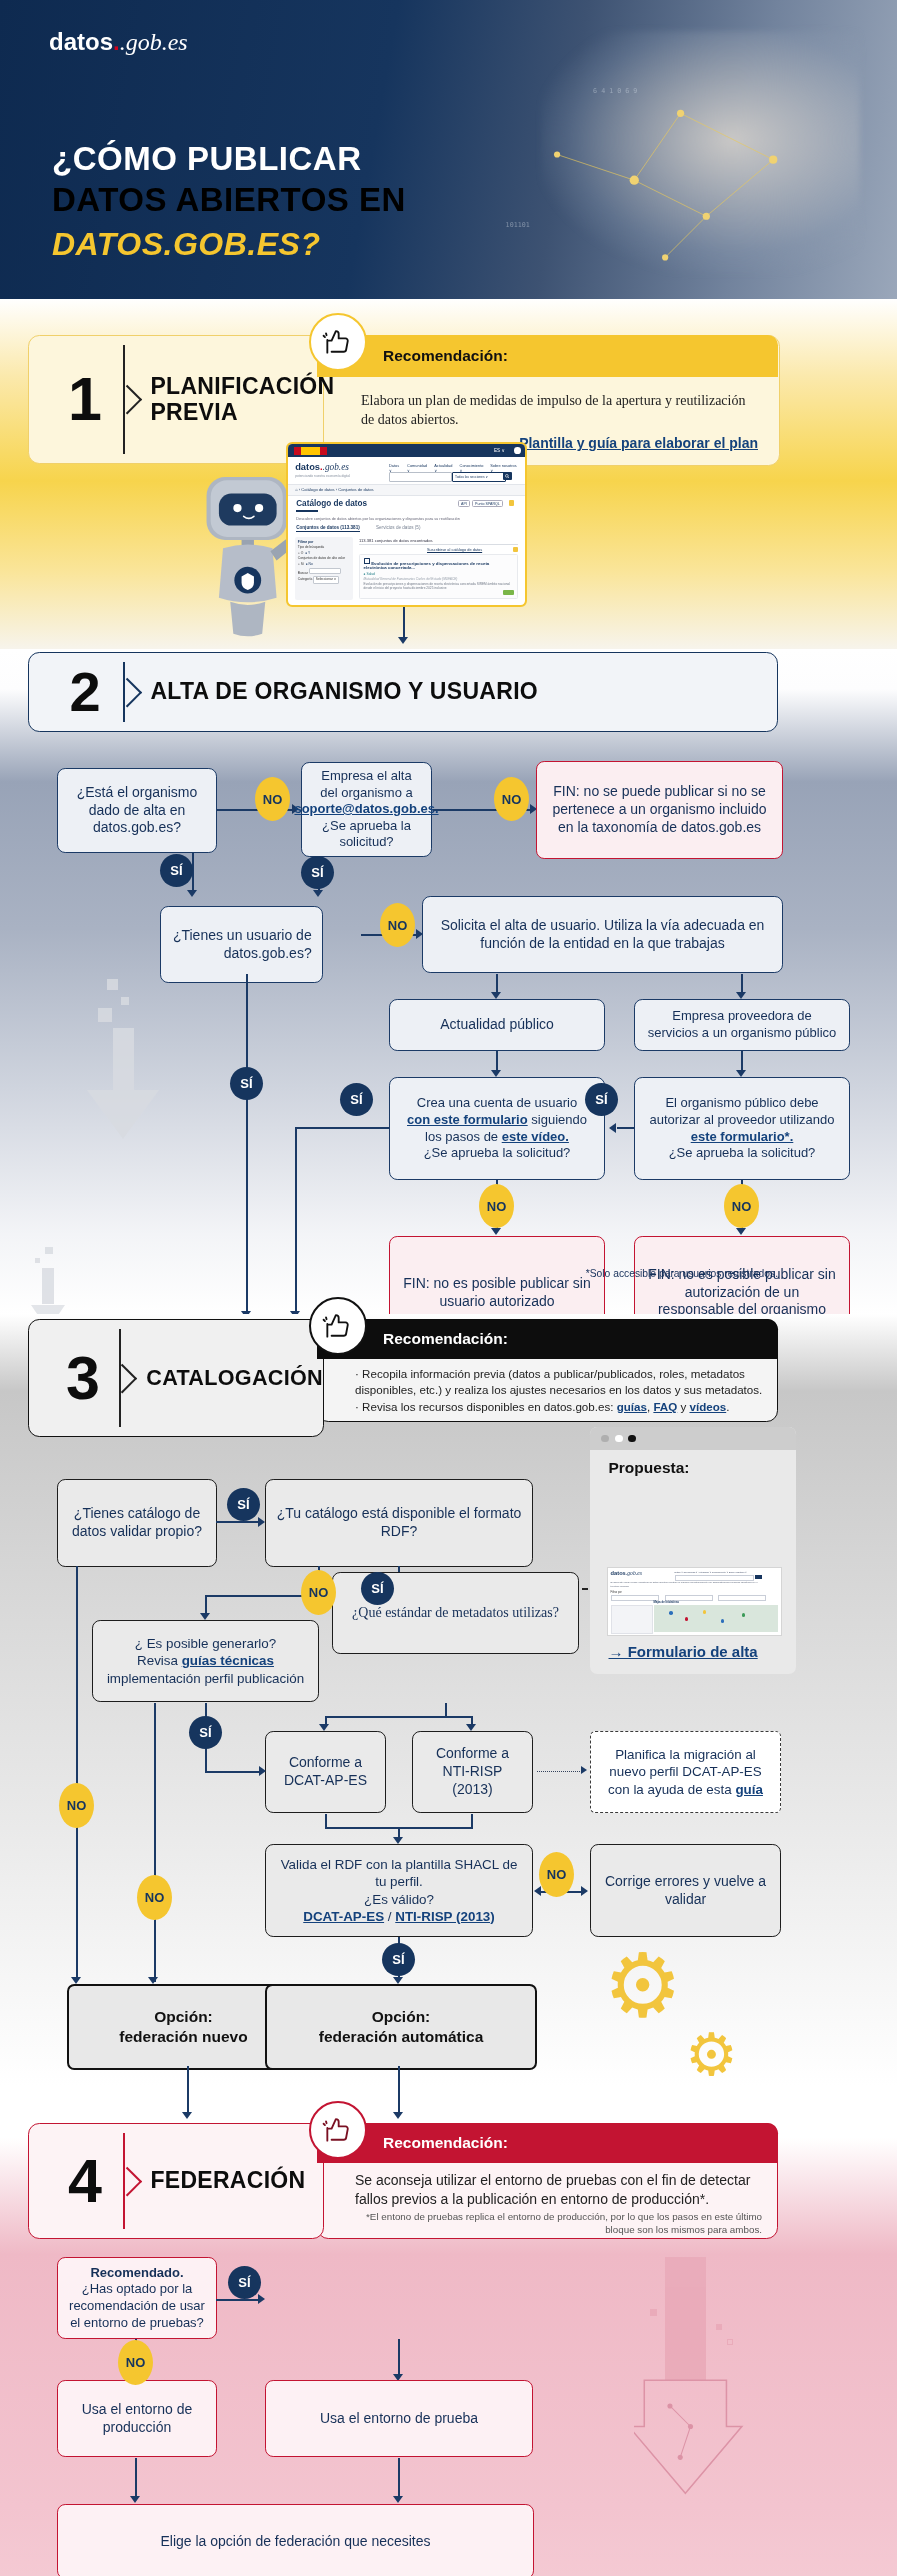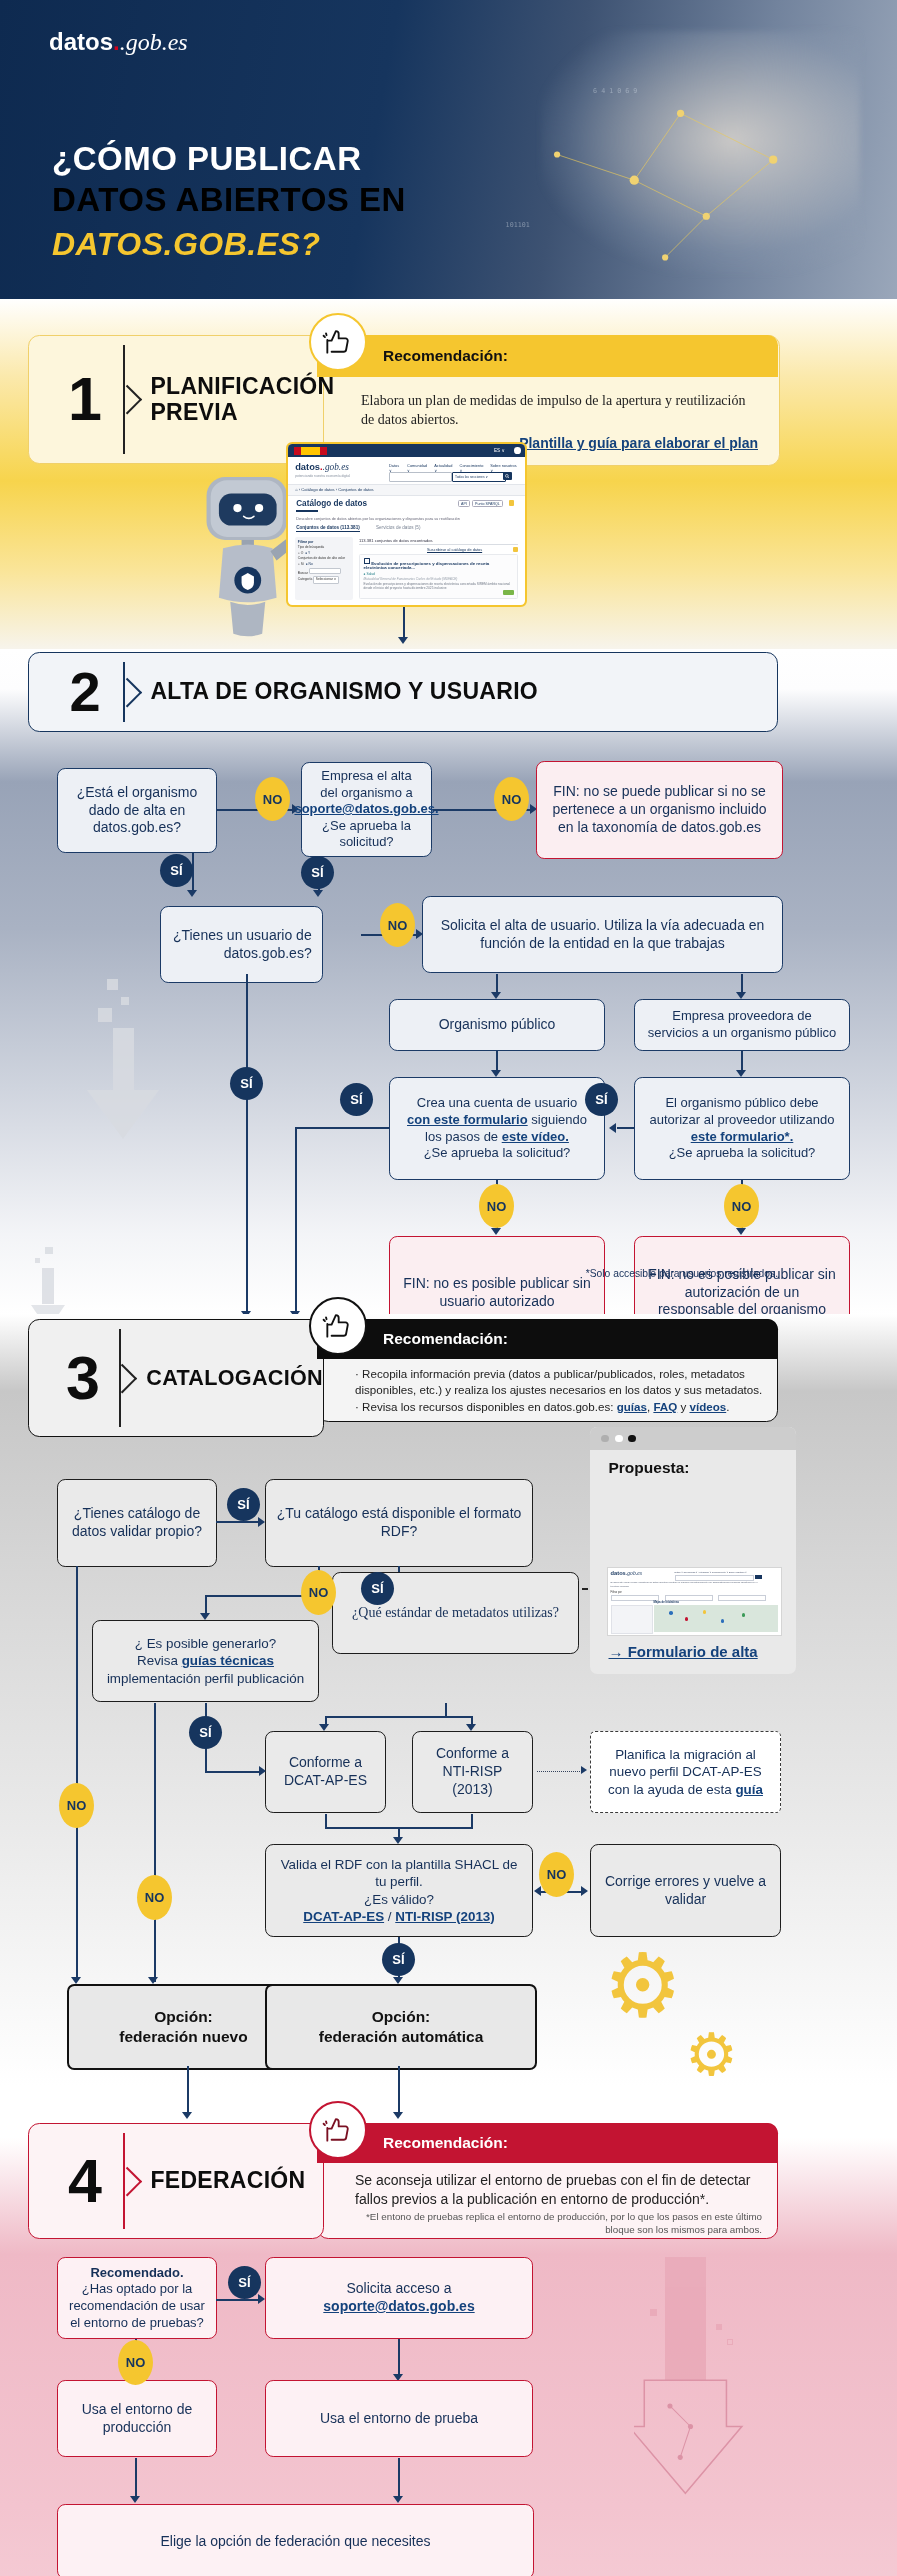--- a/index.html
+++ b/index.html
@@ -248,21 +248,21 @@
   <div class="ar" style="left:416px;top:929px;"></div>
   <div class="no" style="left:380px;top:903px;width:35px;height:44px;">NO</div>
   <div class="box" style="left:422px;top:896px;width:361px;height:77px;">
     <span>Solicita el alta de usuario. Utiliza la vía adecuada en función de la entidad en la que trabajas</span>
   </div>
   <div class="vl" style="left:496px;top:974px;height:21.6px;"></div>
   <div class="ad" style="left:491px;top:992px;"></div>
   <div class="vl" style="left:741px;top:974px;height:21.6px;"></div>
   <div class="ad" style="left:736px;top:992px;"></div>
   <div class="box" style="left:389px;top:999px;width:216px;height:52px;">
-    <span>Organismo público</span>
+    <span>Actualidad público</span>
   </div>
   <div class="box" style="left:634px;top:999px;width:216px;height:52px;font-size:13px;">
     <span>Empresa proveedora de servicios a un organismo público</span>
   </div>
   <div class="vl" style="left:496px;top:1051px;height:21.6px;"></div>
   <div class="ad" style="left:491px;top:1070px;"></div>
   <div class="vl" style="left:741px;top:1051px;height:21.6px;"></div>
   <div class="ad" style="left:736px;top:1070px;"></div>
   <div class="si" style="left:340px;top:1083px;width:33px;height:33px;">SÍ</div>
   <div class="box" style="left:389px;top:1077px;width:216px;height:103px;font-size:13px;">
@@ -484,23 +484,20 @@
   <div class="hdrtext" style="left:355px;top:2171px;width:407px;">Se aconseja utilizar el entorno de pruebas con el fin de detectar fallos previos a la publicación en entorno de producción*.</div>
   <div class="hdrtext" style="left:355px;top:2210px;width:407px;font-size:9.8px;color:#555;text-align:right;">*El entono de pruebas replica el entorno de producción, por lo que los pasos en este último bloque son los mismos para ambos.</div>
 
   <div class="box box-p4" style="left:57px;top:2257px;width:160px;height:82px;font-size:13px;">
     <span style="font-weight:800;">Recomendado.</span>
     <span>¿Has optado por la recomendación de usar el entorno de pruebas?</span>
   </div>
   <div class="si" style="left:228px;top:2266px;width:33px;height:33px;">SÍ</div>
   <div class="hl" style="left:216px;top:2299px;width:45px;"></div>
   <div class="ar" style="left:258px;top:2294px;"></div>
-  <div class="box box-p4" style="left:265px;top:2257px;width:268px;height:82px;">
-    <span><span>Solicita acceso a </span><span class="lk">soporte@datos.gob.es</span></span>
-  </div>
   <div class="vl" style="left:135px;top:2339px;height:39px;"></div>
   <div class="no" style="left:118px;top:2340px;width:35px;height:45px;">NO</div>
   <div class="ad" style="left:130px;top:2374px;"></div>
   <div class="vl" style="left:398px;top:2339px;height:39px;"></div>
   <div class="ad" style="left:393px;top:2374px;"></div>
   <div class="box box-p4" style="left:57px;top:2380px;width:160px;height:77px;">
     <span>Usa el entorno de producción</span>
   </div>
   <div class="box box-p4" style="left:265px;top:2380px;width:268px;height:77px;">
     <span>Usa el entorno de prueba</span>

